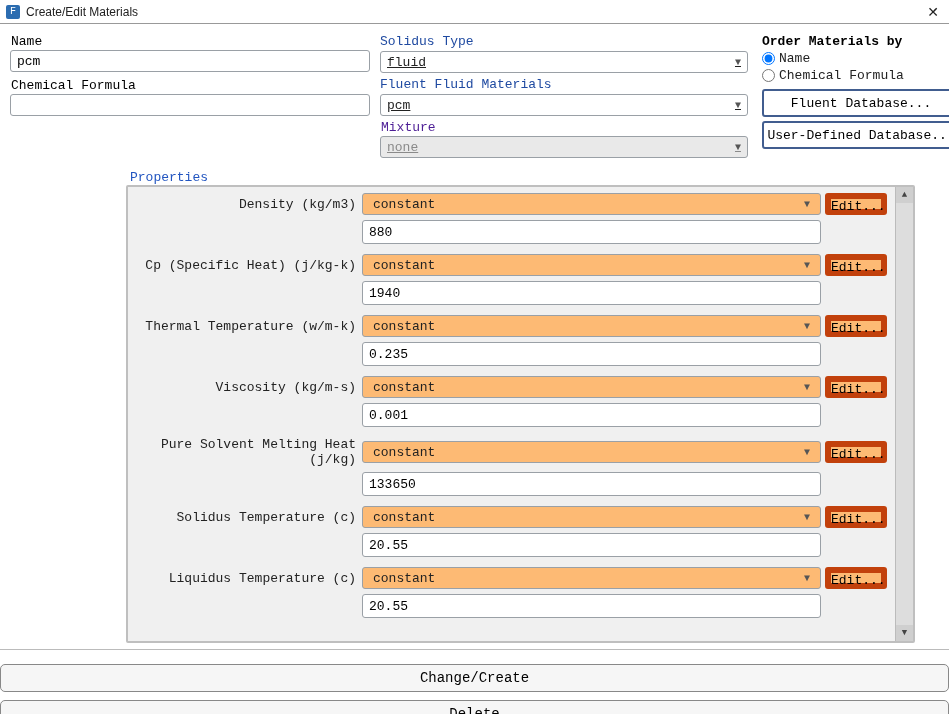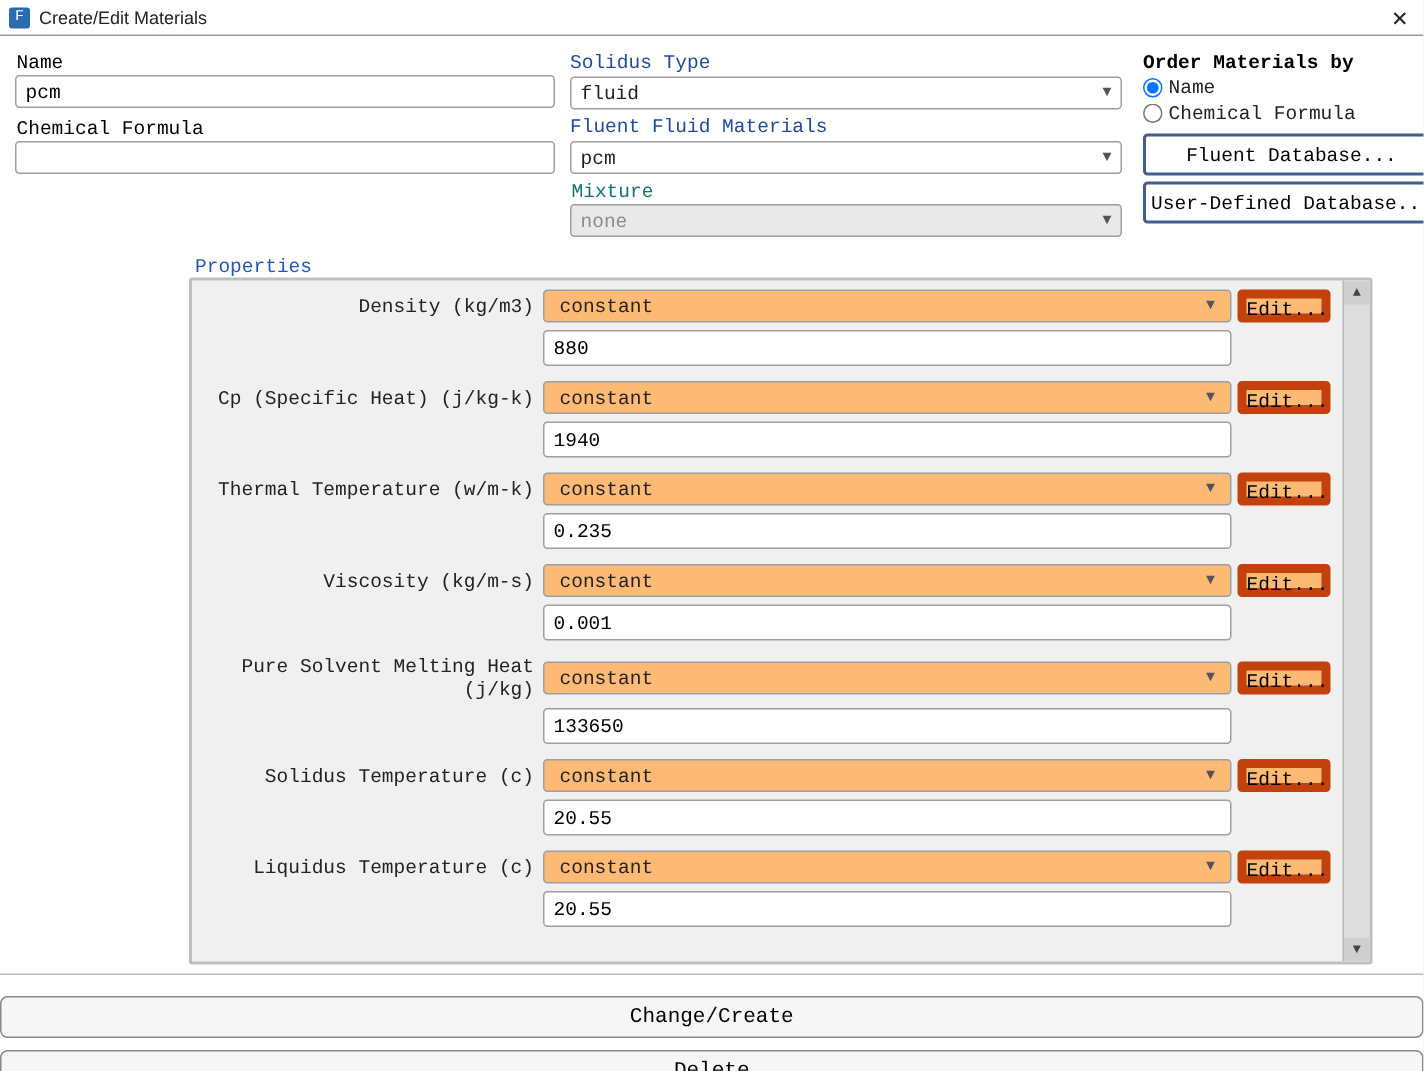--- a/index.html
+++ b/index.html
@@ -47,21 +47,21 @@
     display: grid;
     grid-template-columns: 360px 368px 202px;
     gap: 0 10px;
   }
   .label {
     font-size: 13px;
     color: #000;
     margin-bottom: 1px;
     padding-left: 1px;
   }
-  .disabled-label { color: #0f766e; }
+  .disabled-label { color: #4c1d95; }
   .section-label {
     color: #1f4aa1;
     font-size: 13px;
     margin-bottom: 2px;
   }
   input[type="text"].field, .select {
     width: 100%;
     height: 22px;
     border: 1px solid #9aa0a6;
     border-radius: 3px;
@@ -69,20 +69,21 @@
     font-family: "Courier New", Courier, monospace;
     font-size: 13px;
     background: #fff;
   }
   .select {
     display: flex;
     align-items: center;
     justify-content: center;
     background: #fff;
     cursor: default;
+    text-decoration: underline;
   }
   .select .sel-val { flex: 1; }
   .select.disabled { background: #e9e9e9; color: #8a8a8a; }
   .chevron {
     font-size: 10px;
     color: #555;
   }
   .radio-row {
     display: flex;
     align-items: center;

